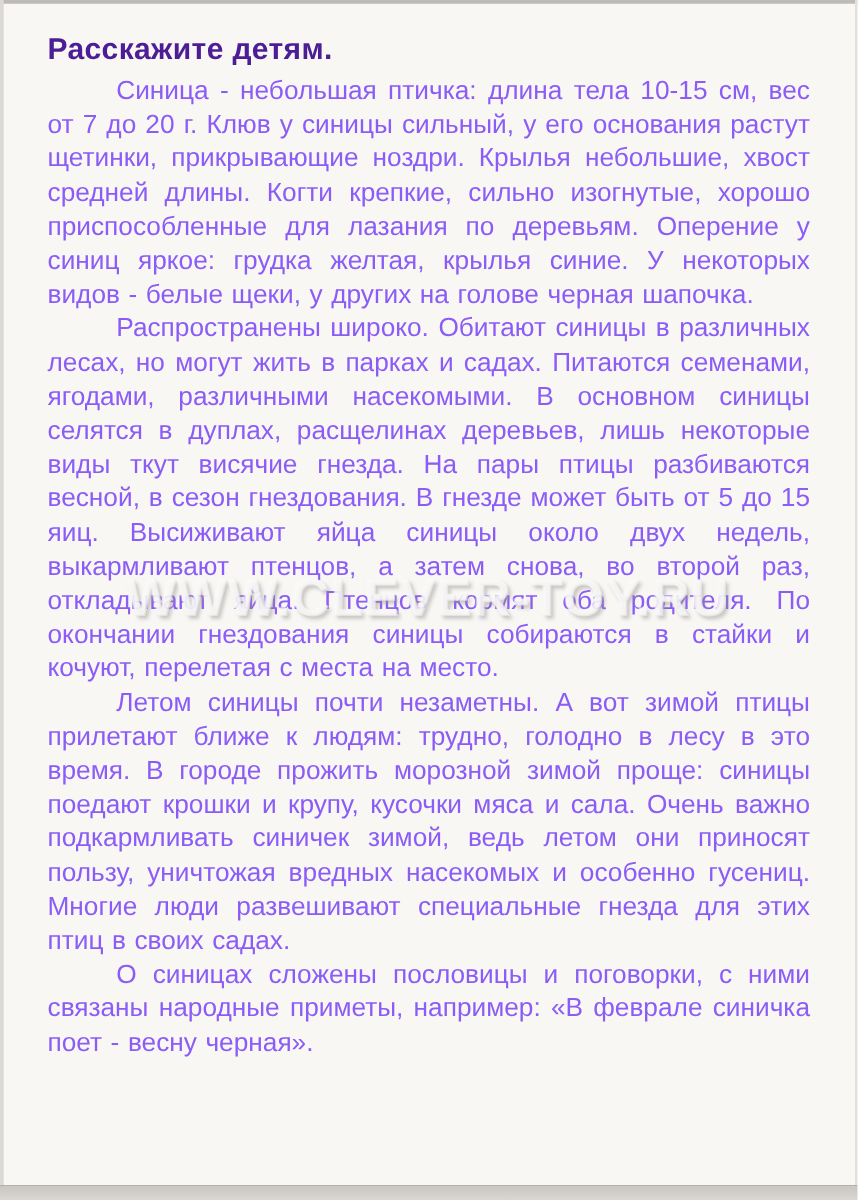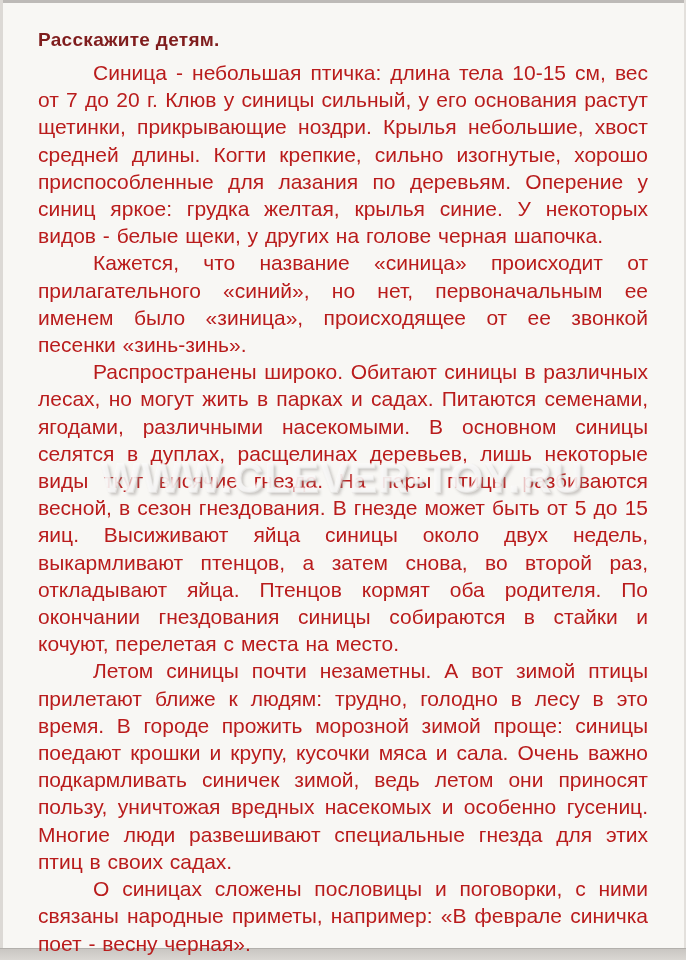--- a/index.html
+++ b/index.html
@@ -48,35 +48,35 @@
   }
   .content {
     position: absolute;
     left: 38px;
     right: 38px;
     top: 0;
     color: #272127;
   }
   h1.doc-title {
     margin: 23px 0 3px 0;
-    font-size: 19px;
+    font-size: 24px;
     line-height: 33px;
     font-weight: bold;
     letter-spacing: 0.3px;
-    color: #7f1d1d;
+    color: #4c1d95;
   }
   p.para {
     margin: 0;
     text-indent: 55px;
     font-size: 21px;
     line-height: 27.2px;
     text-align: justify;
     text-align-last: left;
     word-spacing: 1px;
-    color: #b91c1c;
+    color: #8b5cf6;
   }
   .watermark {
     position: absolute;
     top: 449px;
     left: 0;
     width: 100%;
     text-align: center;
     white-space: nowrap;
     font-size: 42px;
     line-height: 60px;
@@ -99,21 +99,20 @@
   <div class="edge-top"></div>
   <div class="edge-left"></div>
   <div class="edge-right"></div>
   <div class="edge-bottom"></div>
 
   <div class="content">
     <h1 class="doc-title">Расскажите детям.</h1>
 
     <p class="para">Синица - небольшая птичка: длина тела 10-15 см, вес от 7 до 20 г. Клюв у синицы сильный, у его основания растут щетинки, прикрывающие ноздри. Крылья небольшие, хвост средней длины. Когти крепкие, сильно изогнутые, хорошо приспособленные для лазания по деревьям. Оперение у синиц яркое: грудка желтая, крылья синие. У некоторых видов - белые щеки, у других на голове черная шапочка.</p>
 
-    <p class="para">Кажется, что название «синица» происходит от прилагательного «синий», но нет, первоначальным ее именем было «зиница», происходящее от ее звонкой песенки «зинь-зинь».</p>
 
     <p class="para">Распространены широко. Обитают синицы в различных лесах, но могут жить в парках и садах. Питаются семенами, ягодами, различными насекомыми. В основном синицы селятся в дуплах, расщелинах деревьев, лишь некоторые виды ткут висячие гнезда. На пары птицы разбиваются весной, в сезон гнездования. В гнезде может быть от 5 до 15 яиц. Высиживают яйца синицы около двух недель, выкармливают птенцов, а затем снова, во второй раз, откладывают яйца. Птенцов кормят оба родителя. По окончании гнездования синицы собираются в стайки и кочуют, перелетая с места на место.</p>
 
     <p class="para">Летом синицы почти незаметны. А вот зимой птицы прилетают ближе к людям: трудно, голодно в лесу в это время. В городе прожить морозной зимой проще: синицы поедают крошки и крупу, кусочки мяса и сала. Очень важно подкармливать синичек зимой, ведь летом они приносят пользу, уничтожая вредных насекомых и особенно гусениц. Многие люди развешивают специальные гнезда для этих птиц в своих садах.</p>
 
     <p class="para">О синицах сложены пословицы и поговорки, с ними связаны народные приметы, например: «В феврале синичка поет - весну черная».</p>
   </div>
 
   <div class="watermark">WWW.CLEVER-TOY.RU</div>
 

